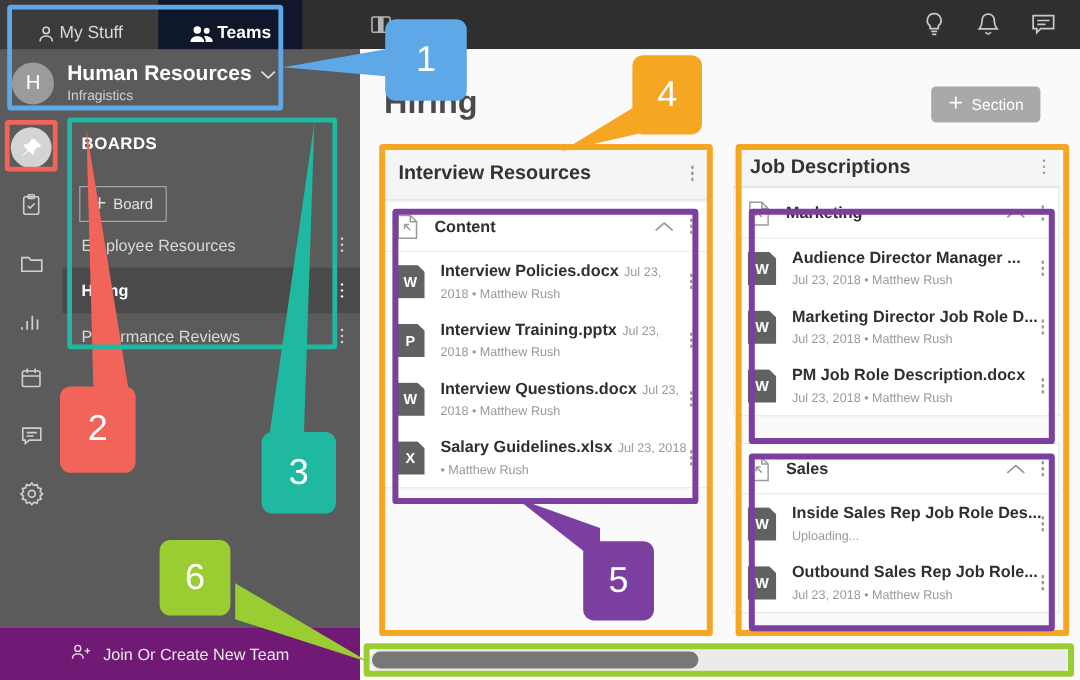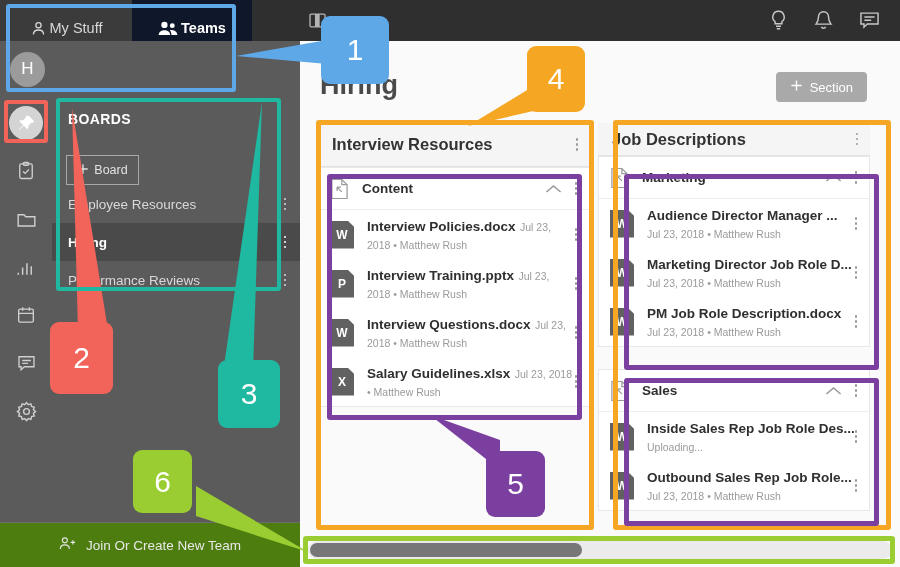--- a/index.html
+++ b/index.html
@@ -113,21 +113,21 @@
   .kebab-v {
     display: flex; flex-direction: column; gap: 2.5px;
     align-items: center;
     cursor: pointer;
   }
   .kebab-v i { width: 2.5px; height: 2.5px; border-radius: 50%; background: currentColor; display:block; }
 
   .join-bar {
     position: absolute; left: 0; bottom: 0;
     width: 300px; height: 45px;
-    background: #4d7c0f;
+    background: #701a75;
     border-top: 1px solid #6d6d6d;
     display: flex; align-items: center; justify-content: center;
     gap: 8px;
     color: #e8e8e8; font-size: 13.5px;
     cursor: pointer;
   }
   .left-divider {
     position: absolute; left: 52px; top: 97px;
     width: 1px; height: 425px; background: #6a6a6a;
   }
@@ -163,21 +163,21 @@
     height: 30px; padding: 0 14px;
     background: #a9a9a9; color: #ffffff;
     border-radius: 4px; font-size: 13px;
     display: flex; align-items: center; gap: 7px;
     cursor: pointer;
   }
 
   .board-area {
     position: absolute; left: 18px; top: 82px;
     width: 566px; height: 410px;
-    display: flex; gap: 8px;
+    display: flex; gap: 21px;
   }
   .column {
     width: 272px;
     background: #fafafa;
     display: flex; flex-direction: column;
   }
   .col-header {
     height: 44px;
     background: #f5f5f5;
     border-bottom: 1px solid #e2e2e2;
@@ -277,20 +277,31 @@
             <path d="M1 20c0-4.3 3.6-6.6 8-6.6s8 2.3 8 6.6z"></path>
             <path d="M16.5 13.2c3.5-.5 10.5.7 10.5 6.8h-8.2c0-2.8-.9-5.1-2.3-6.8z"></path>
           </svg>
         </span>
         <span>Teams</span>
       </div>
     </div>
 
     <div class="team-header">
       <div class="avatar">H</div>
+      <div class="team-text">
+        <div class="team-name">
+          <span>Human Resources</span>
+          <span>
+            <svg width="13" height="9" viewBox="0 0 14 9" fill="none" stroke="#e0e0e0" stroke-width="1.6">
+                <path d="M1 1.5 7 7 13 1.5"></path>
+              </svg>
+          </span>
+        </div>
+        <div class="team-org">Infragistics</div>
+      </div>
     </div>
 
     <div class="rail">
       <div class="rail-icon active">
         <svg width="19" height="19" viewBox="0 0 24 24" fill="#ffffff">
           <path d="M14.8 2.2 21.8 9.2l-2.1 2.1-1.4-.5-4.2 4.2.5 2.6-1.6 1.6-4.6-4.6-5.3 5.3-.7-.7 5.3-5.3-4.6-4.6 1.6-1.6 2.6.5 4.2-4.2-.5-1.4z"></path>
         </svg>
       </div>
       <div class="rail-icon">
         <svg width="20" height="20" viewBox="0 0 24 24" fill="none" stroke="#cfcfcf" stroke-width="1.6">

